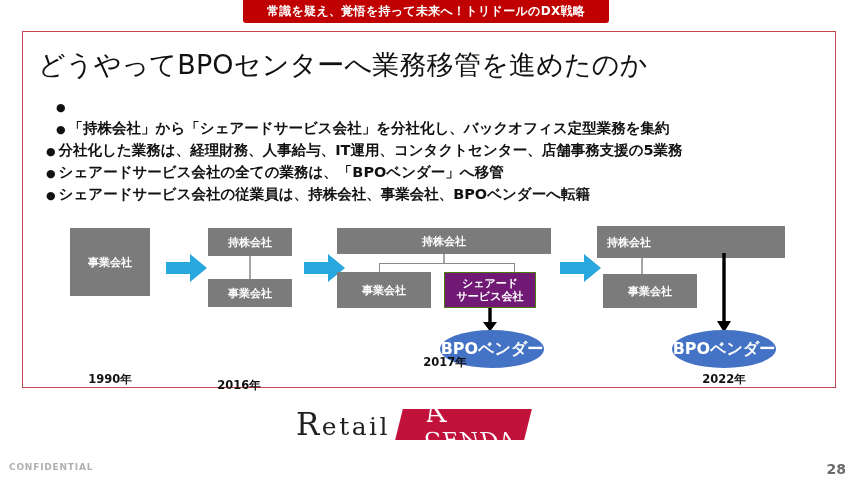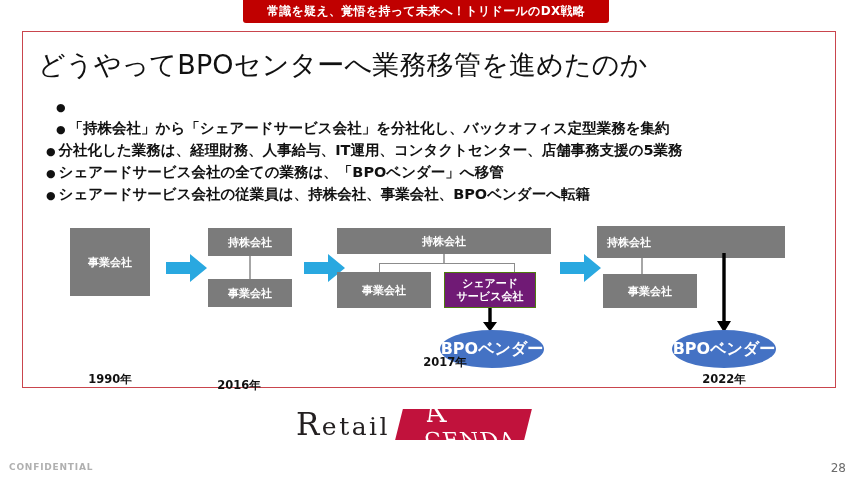--- a/index.html
+++ b/index.html
@@ -195,22 +195,22 @@
     top: 462px;
     font-size: 9px;
     letter-spacing: 0.8px;
     color: #b0b0b0;
     font-weight: bold;
   }
   .page-num {
     position: absolute;
     right: 14px;
     top: 461px;
-    font-size: 12px;
-    font-weight: normal;
+    font-size: 14px;
+    font-weight: bold;
     color: #6b6b6b;
   }
 </style>
 </head>
 <body>
 
 <div class="banner-wrap">
   <div class="banner">
     <div class="banner-text">常識を疑え、覚悟を持って未来へ！トリドールのDX戦略</div>
   </div>

